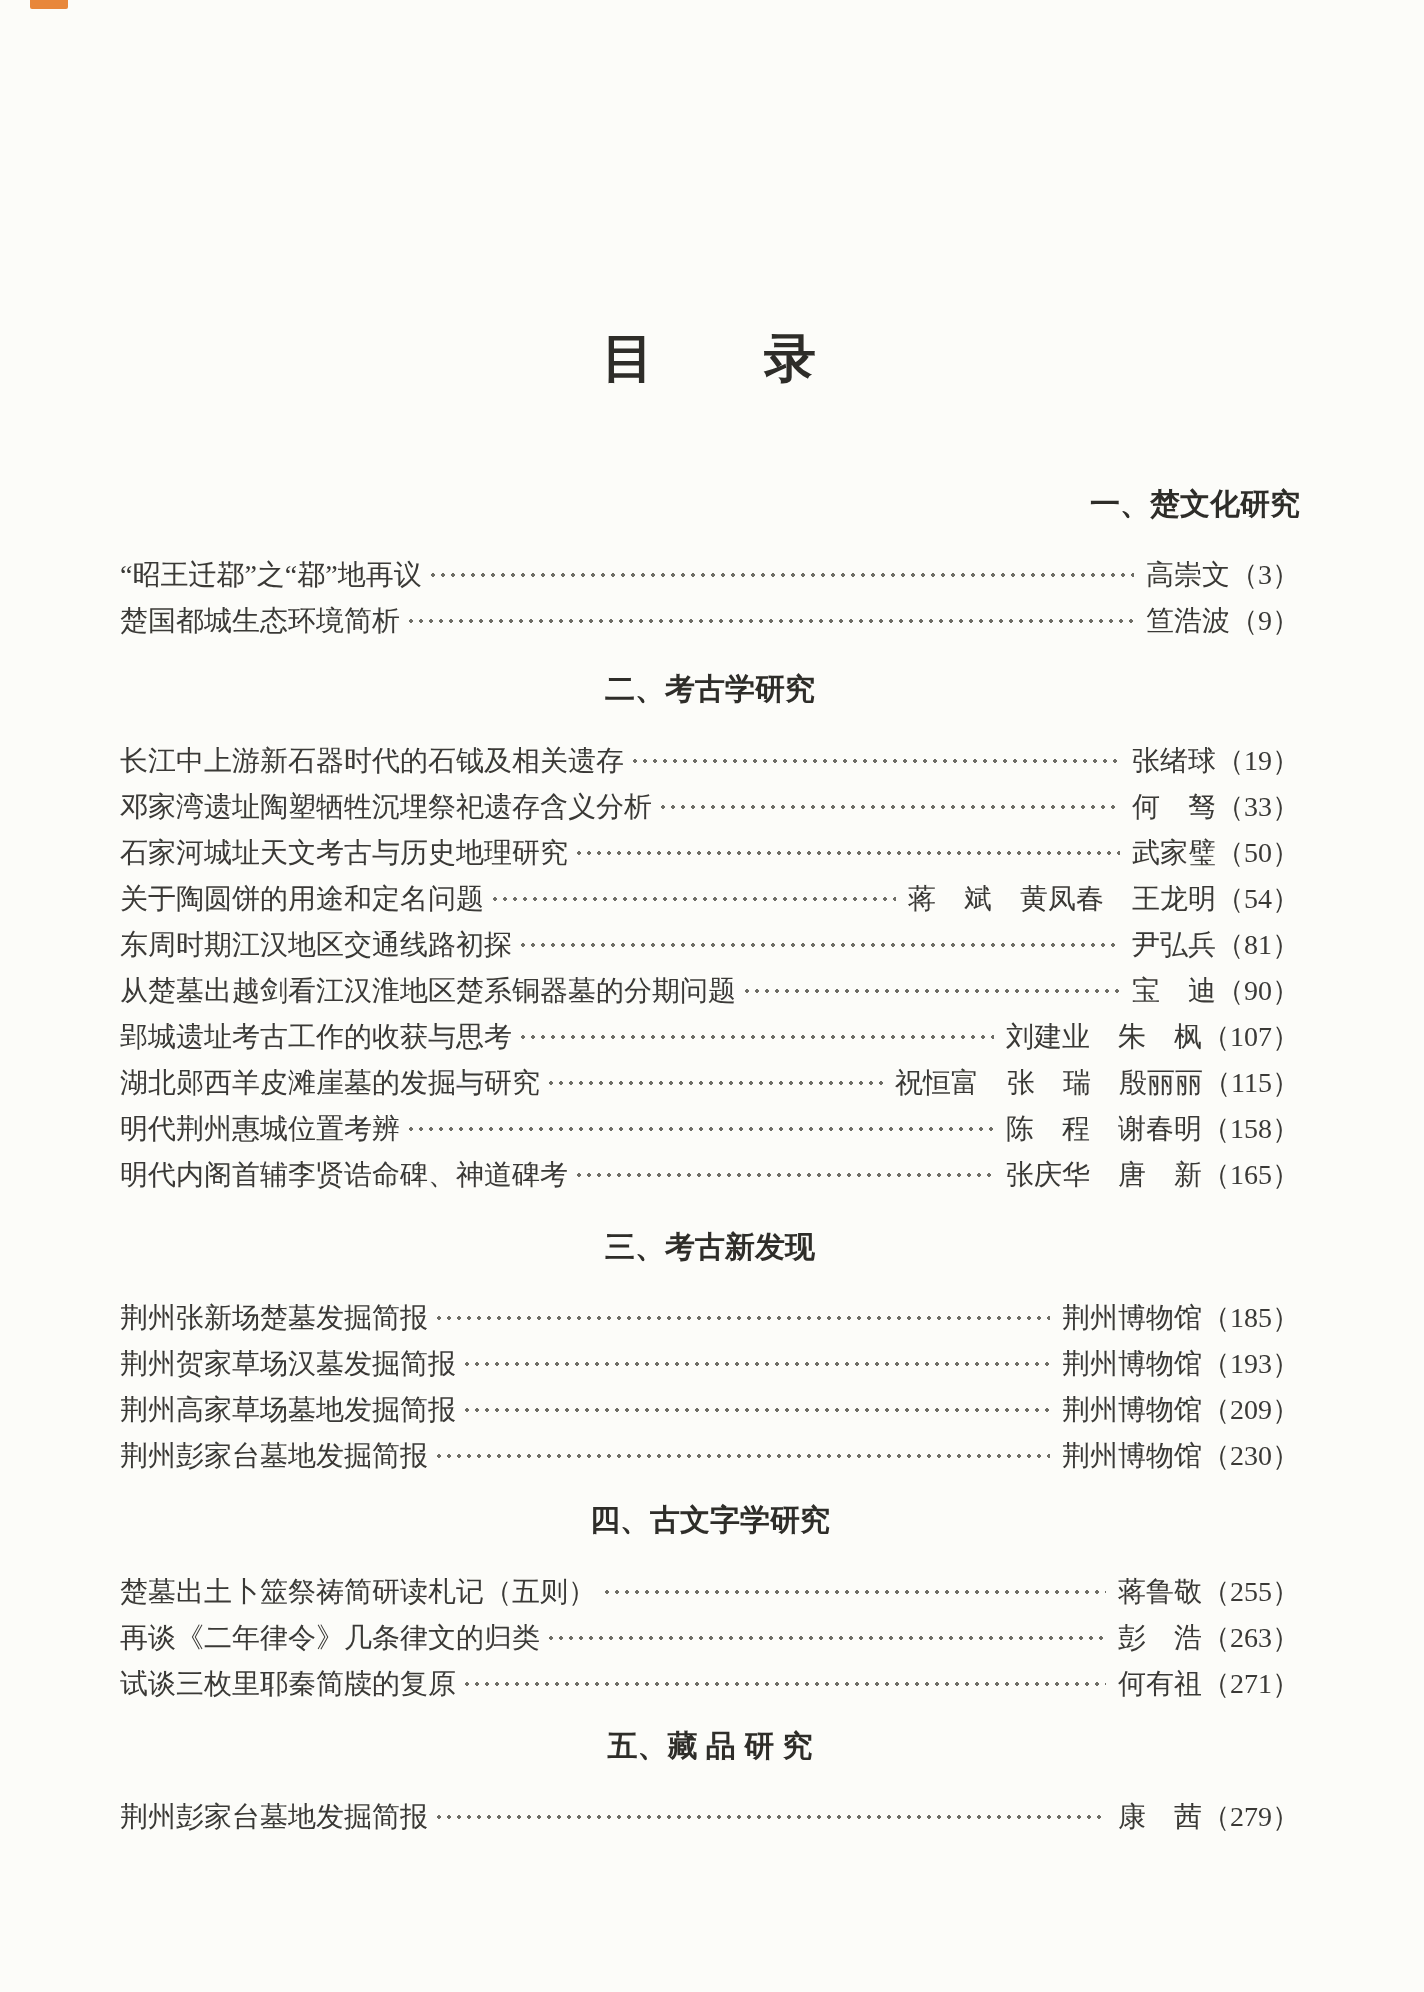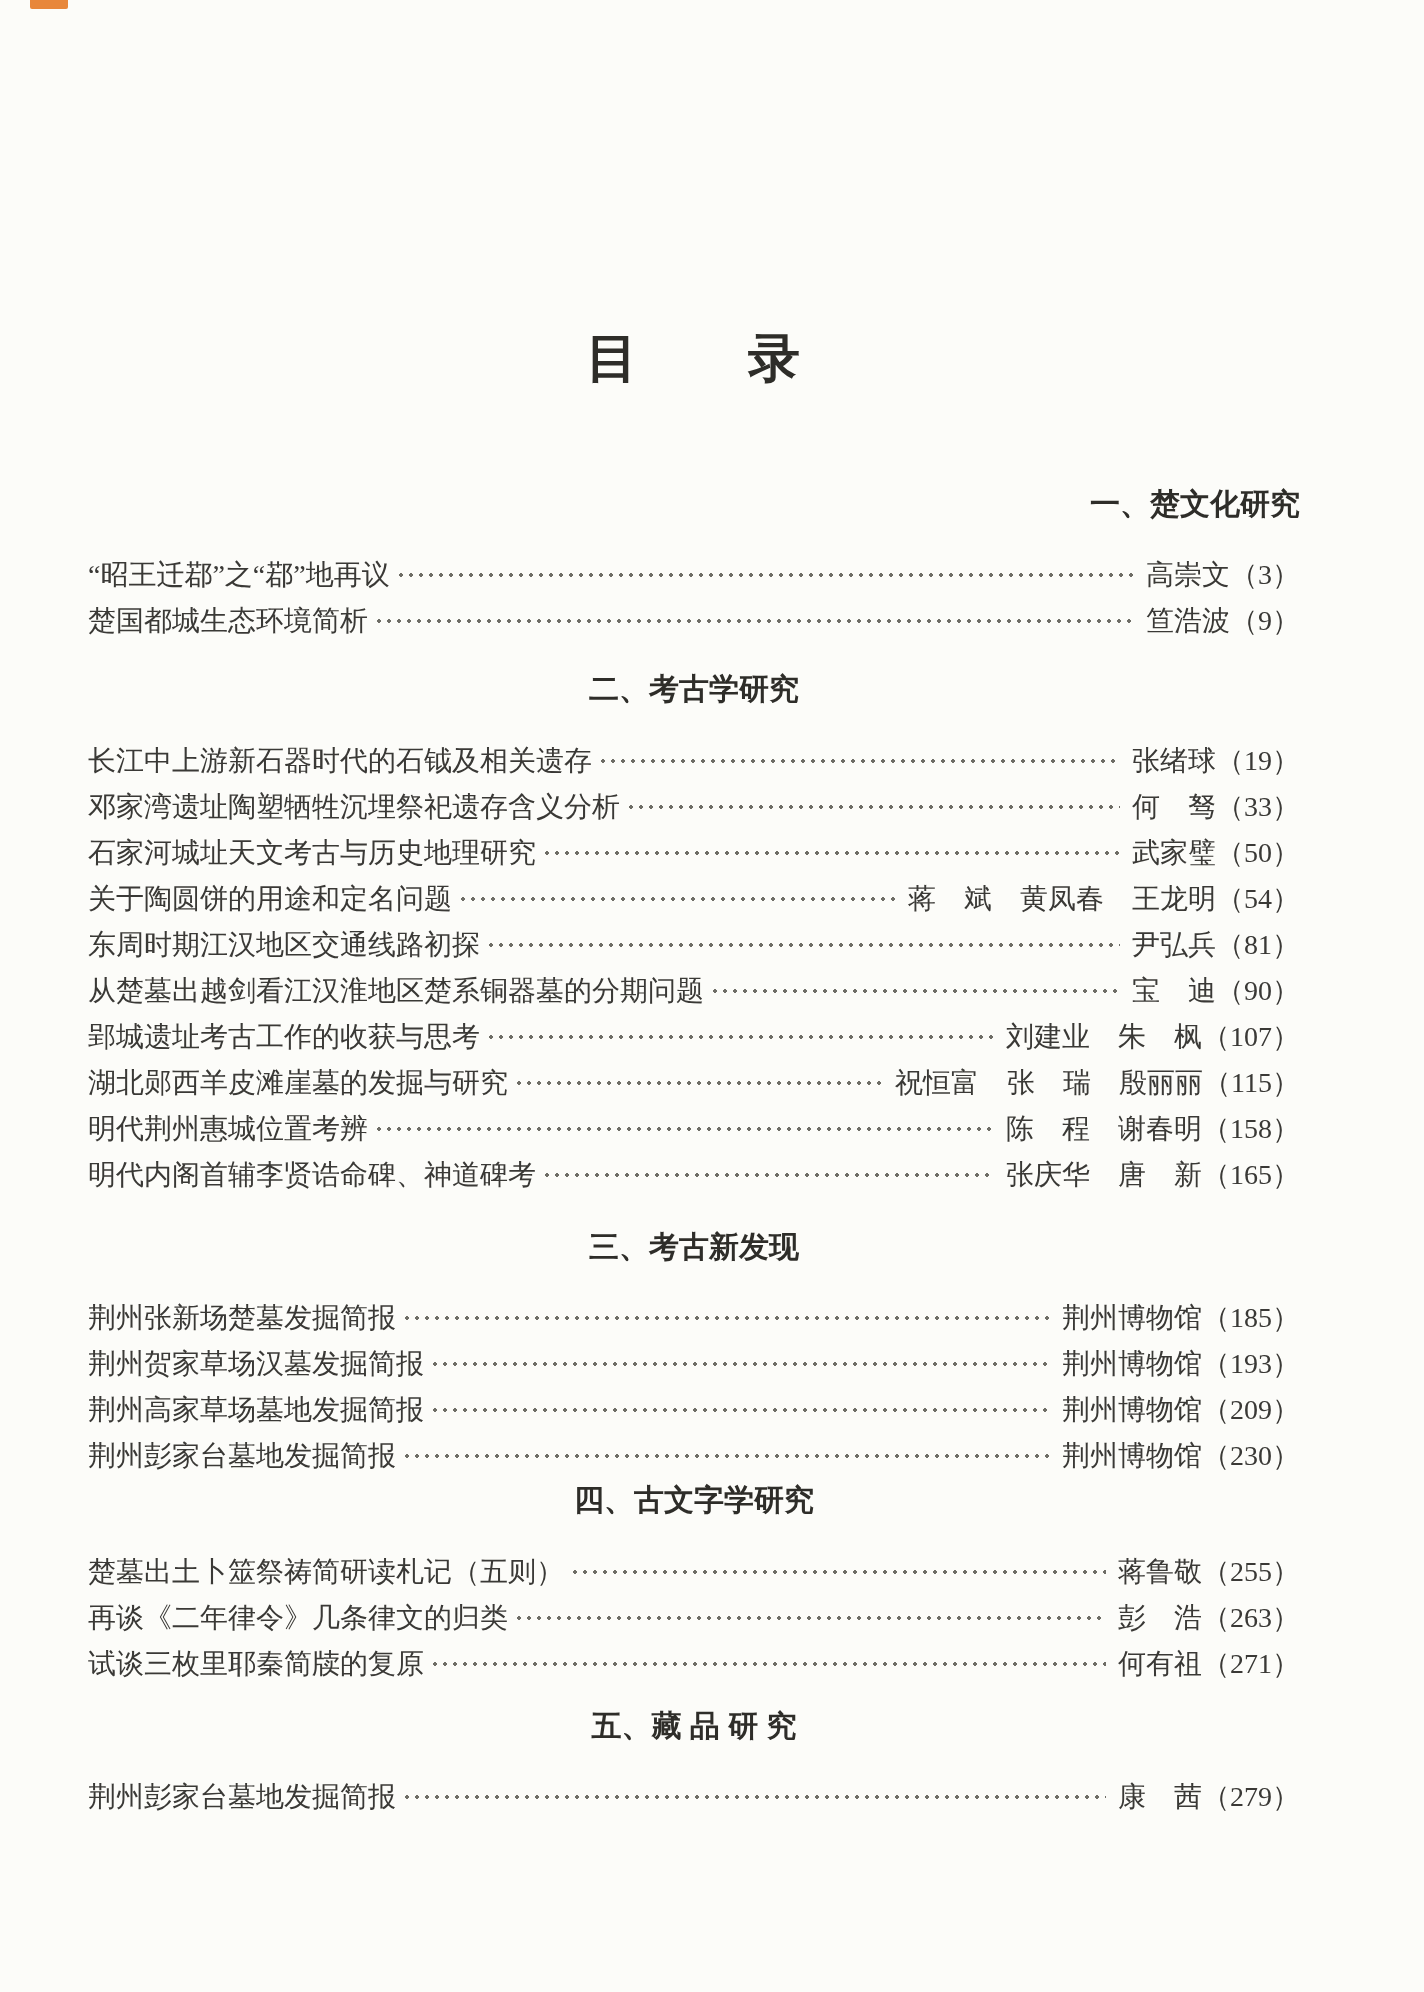--- a/index.html
+++ b/index.html
@@ -20,21 +20,21 @@
     color:var(--ink);
     box-sizing:border-box;
   }
   .scan-artifact{
     position:absolute;top:0;left:30px;width:38px;height:9px;
     background:var(--artifact);border-radius:0 0 2px 2px;
   }
   .content{
     box-sizing:border-box;
     width:100%;height:100%;
-    padding:0 124px 0 88px;
+    padding:0 124px 0 120px;
   }
   .toc-title{
     margin:0;padding-top:332px;
     text-align:center;
     font-size:52px;line-height:1.05;
     font-weight:700;
     letter-spacing:2px;
     color:var(--heading-ink);
   }
   .toc-section{margin:0;}
@@ -42,21 +42,21 @@
     margin:0;
     text-align:center;
     font-family:"Liberation Sans","DejaVu Sans",sans-serif;
     font-size:30px;line-height:1.15;
     font-weight:700;
     color:var(--heading-ink);
   }
   .toc-section:nth-child(1) .section-heading{margin-top:100px;text-align:right;}
   .toc-section:nth-child(2) .section-heading{margin-top:28px;}
   .toc-section:nth-child(3) .section-heading{margin-top:32px;}
-  .toc-section:nth-child(4) .section-heading{margin-top:4px;}
+  .toc-section:nth-child(4) .section-heading{margin-top:24px;}
   .toc-section:nth-child(5) .section-heading{margin-top:22px;}
   .entries{margin-top:31px;font-family:Liberation Serif, serif;}
   .entry-row{
     display:flex;align-items:center;
     height:46px;
     font-size:28px;line-height:1;
     white-space:nowrap;
   }
   .entry-title{flex:0 0 auto;}
   .leader{

